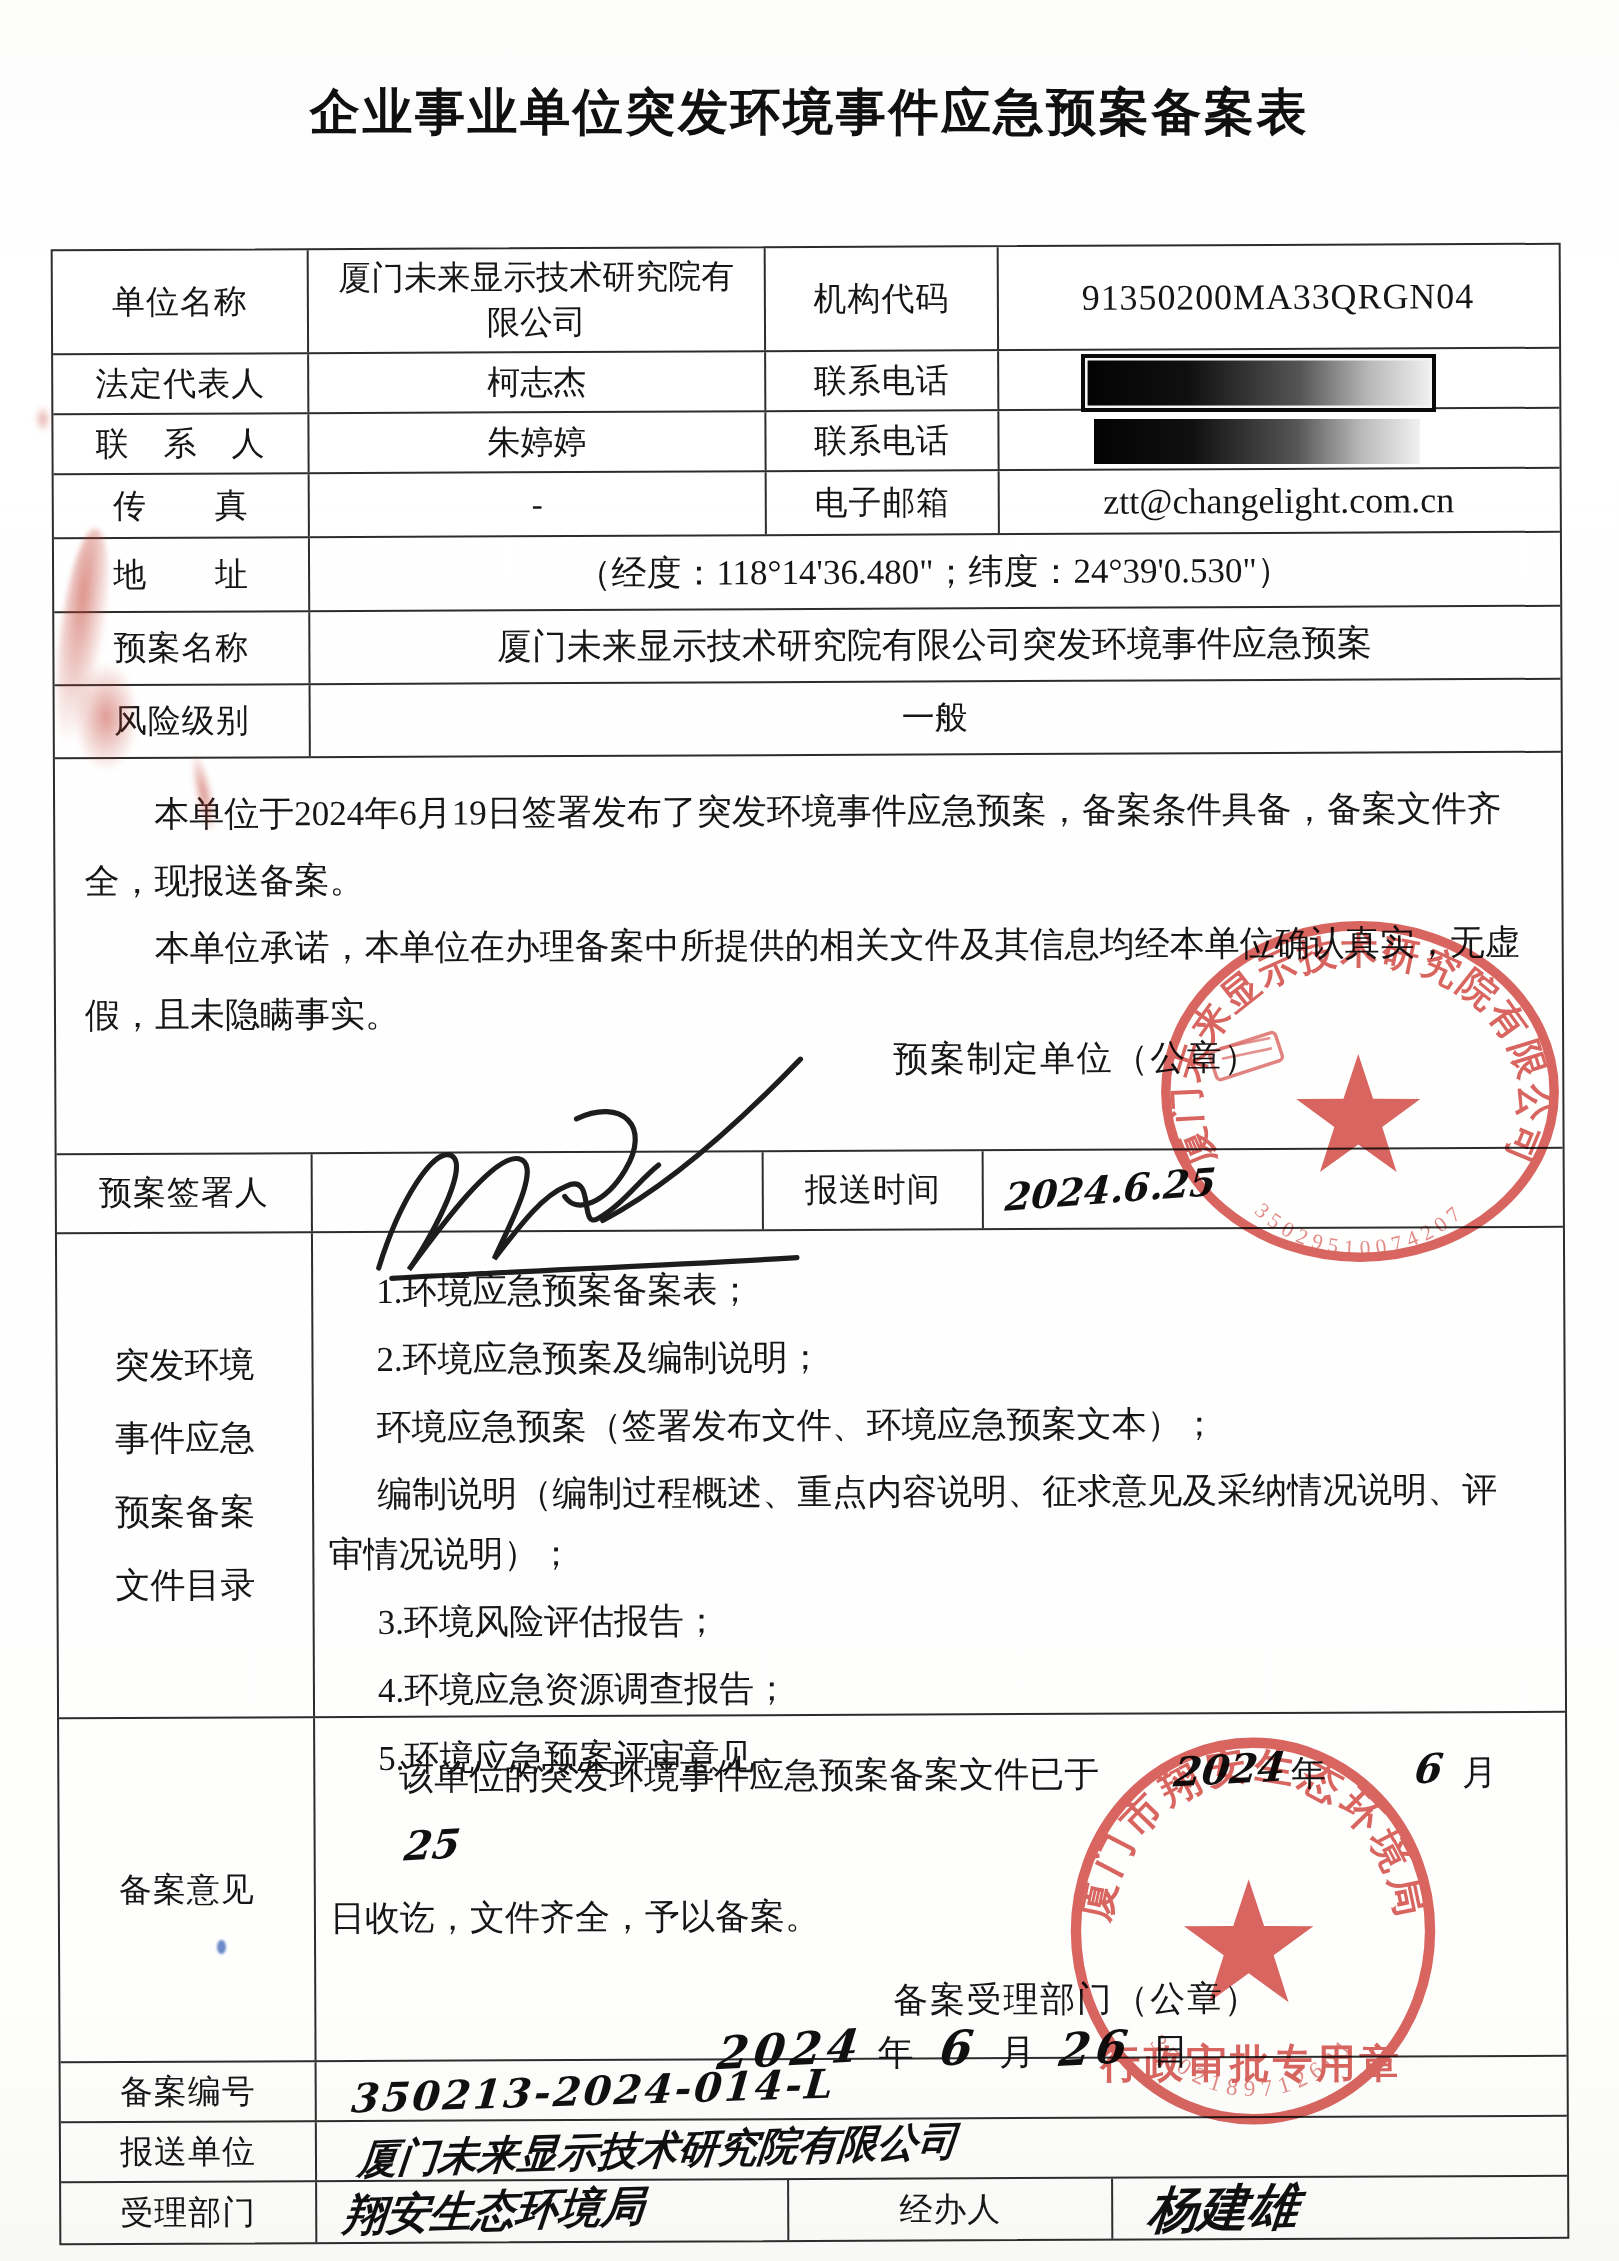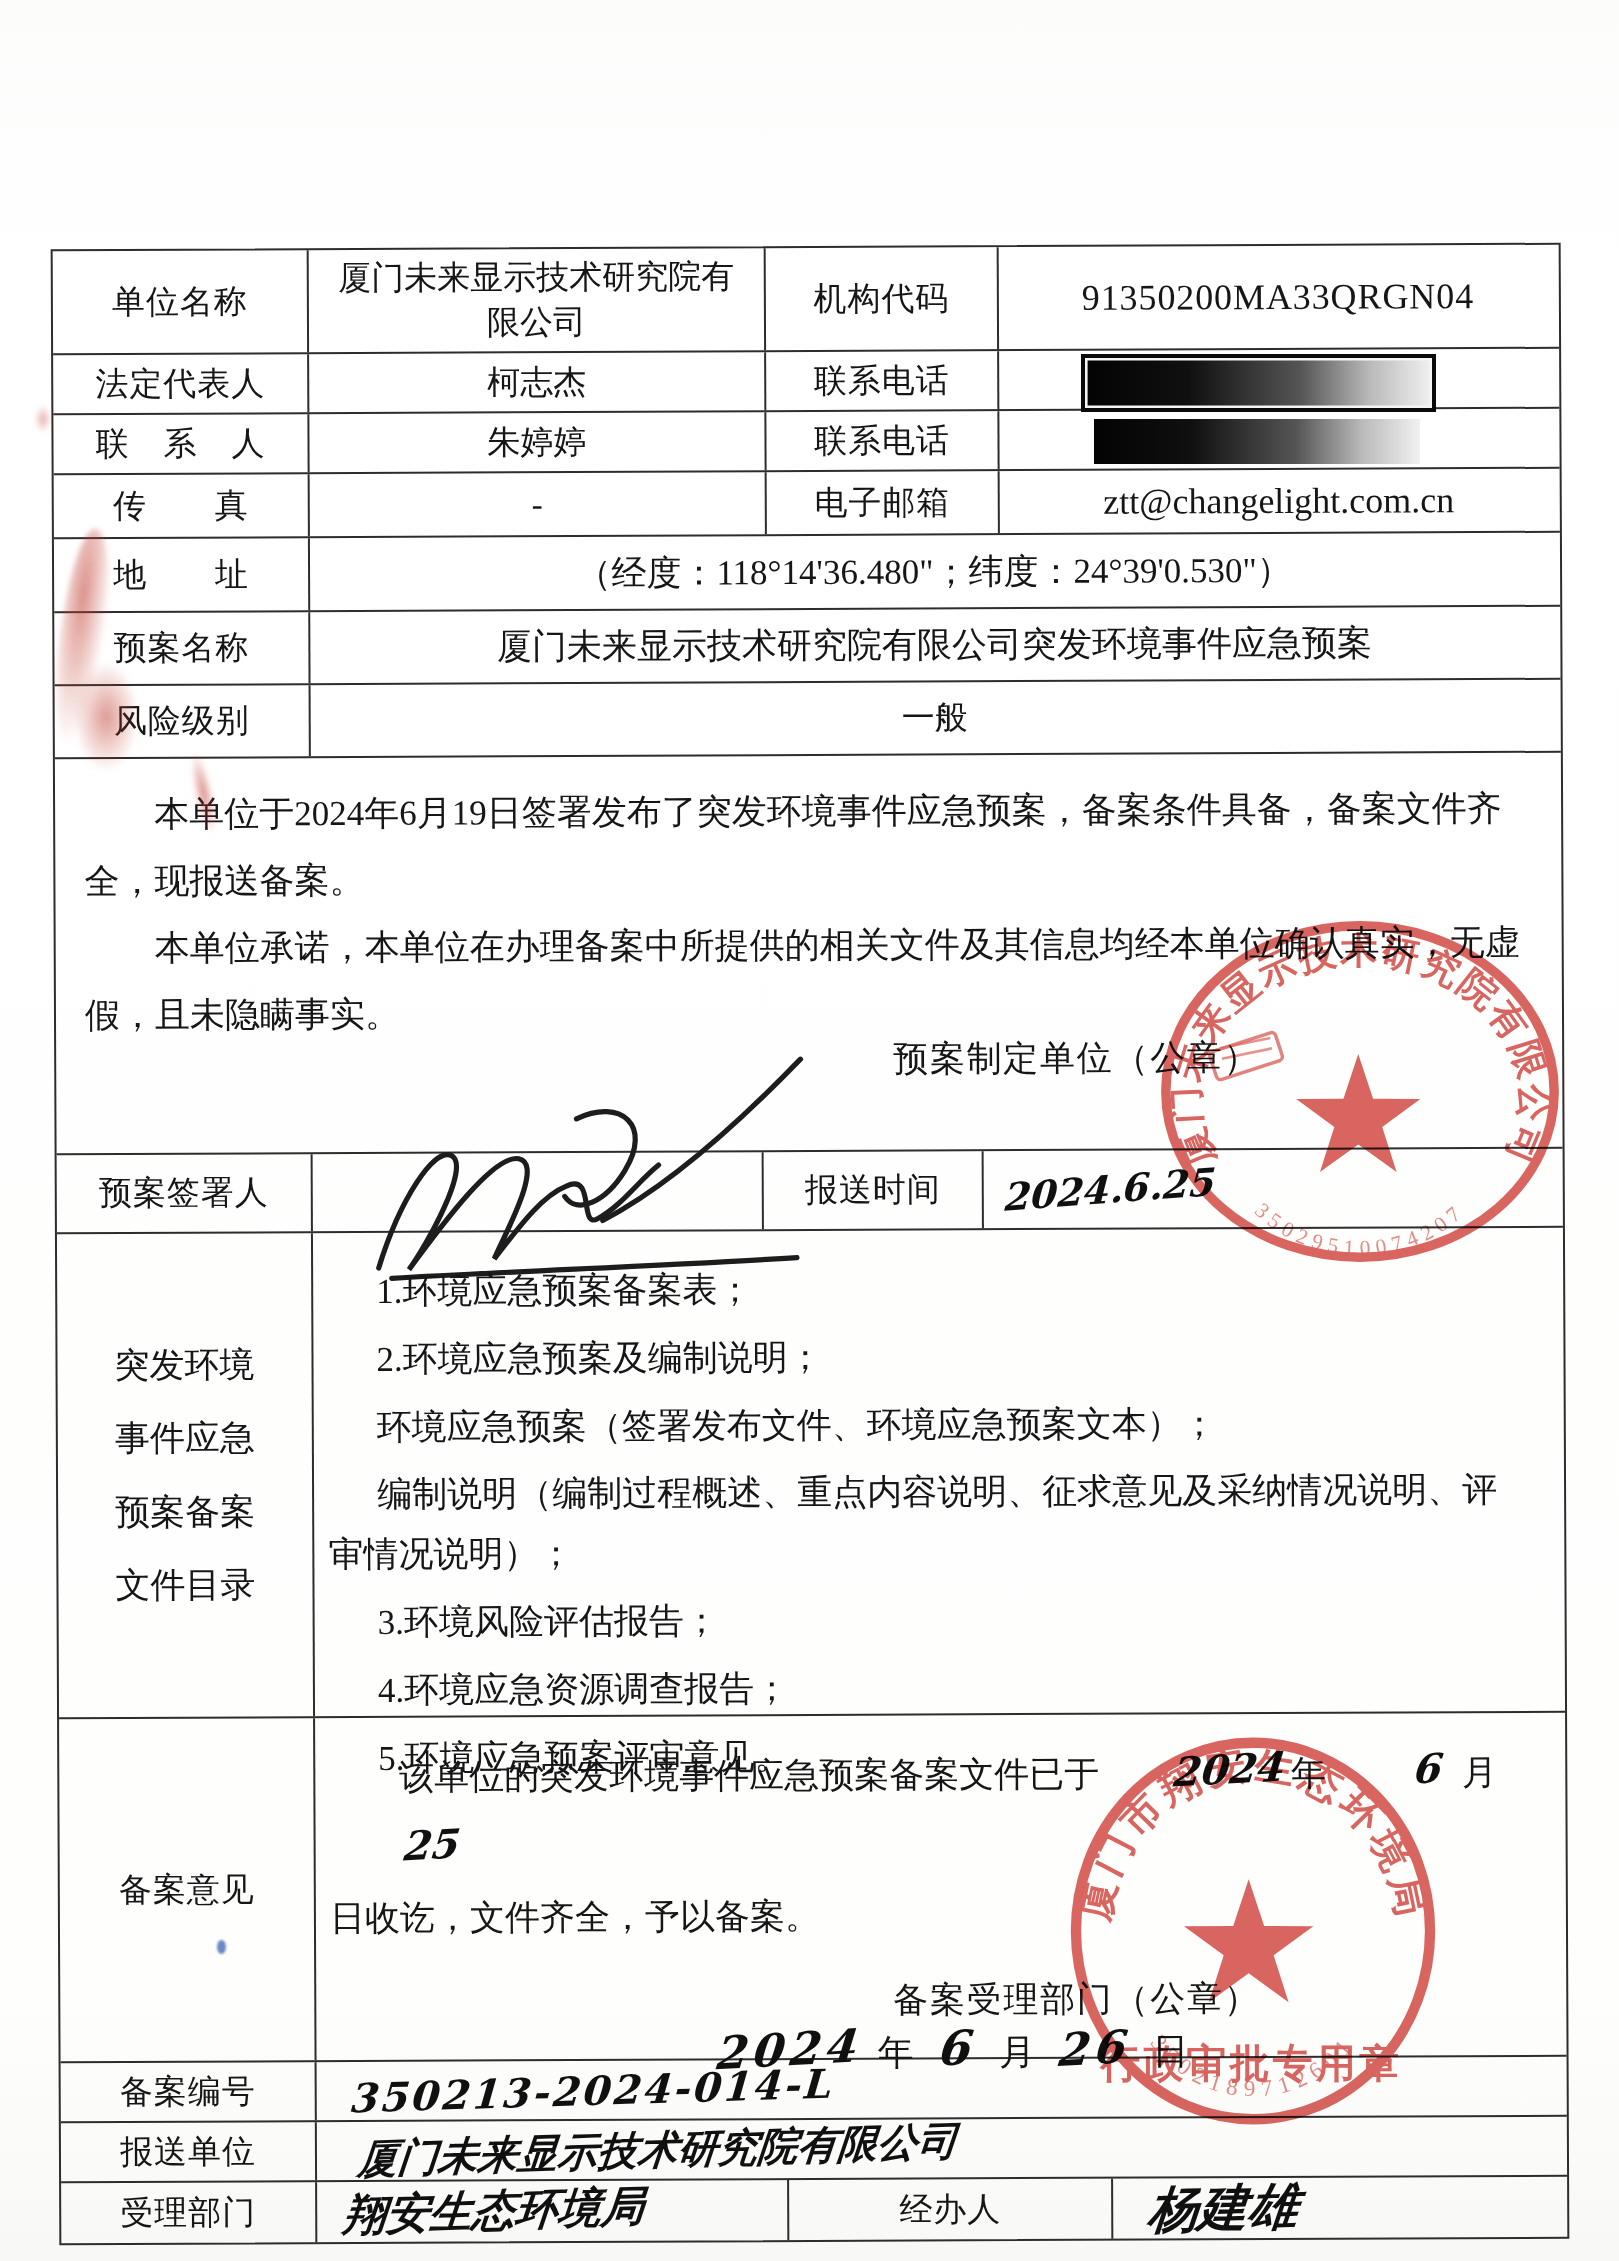--- a/index.html
+++ b/index.html
@@ -62,20 +62,21 @@
   .redact.framed{border:4.3px solid #0a0a0a;box-shadow:inset 0 0 0 2.6px #f4f4f4;}
   .smudge{position:absolute;border-radius:50%;filter:blur(2.6px);}
   .stamp{position:absolute;mix-blend-mode:multiply;opacity:0.88;}
   .sig-svg{position:absolute;left:5.2px;top:-67px;overflow:visible;}
 </style>
 </head>
 <body>
 
 <div class="page">
 
+  <div class="title">企业事业单位突发环境事件应急预案备案表</div>
 
   <div class="sheet">
 
     <div class="row" style="height:104px;">
       <div class="cell w-label label">单位名称</div>
       <div class="cell w-b">
           <div class="two-line" style="padding:0 26px;">厦门未来显示技术研究院有限公司</div>
         </div>
       <div class="cell w-c label">机构代码</div>
       <div class="cell w-d mono-code">91350200MA33QRGN04</div>

